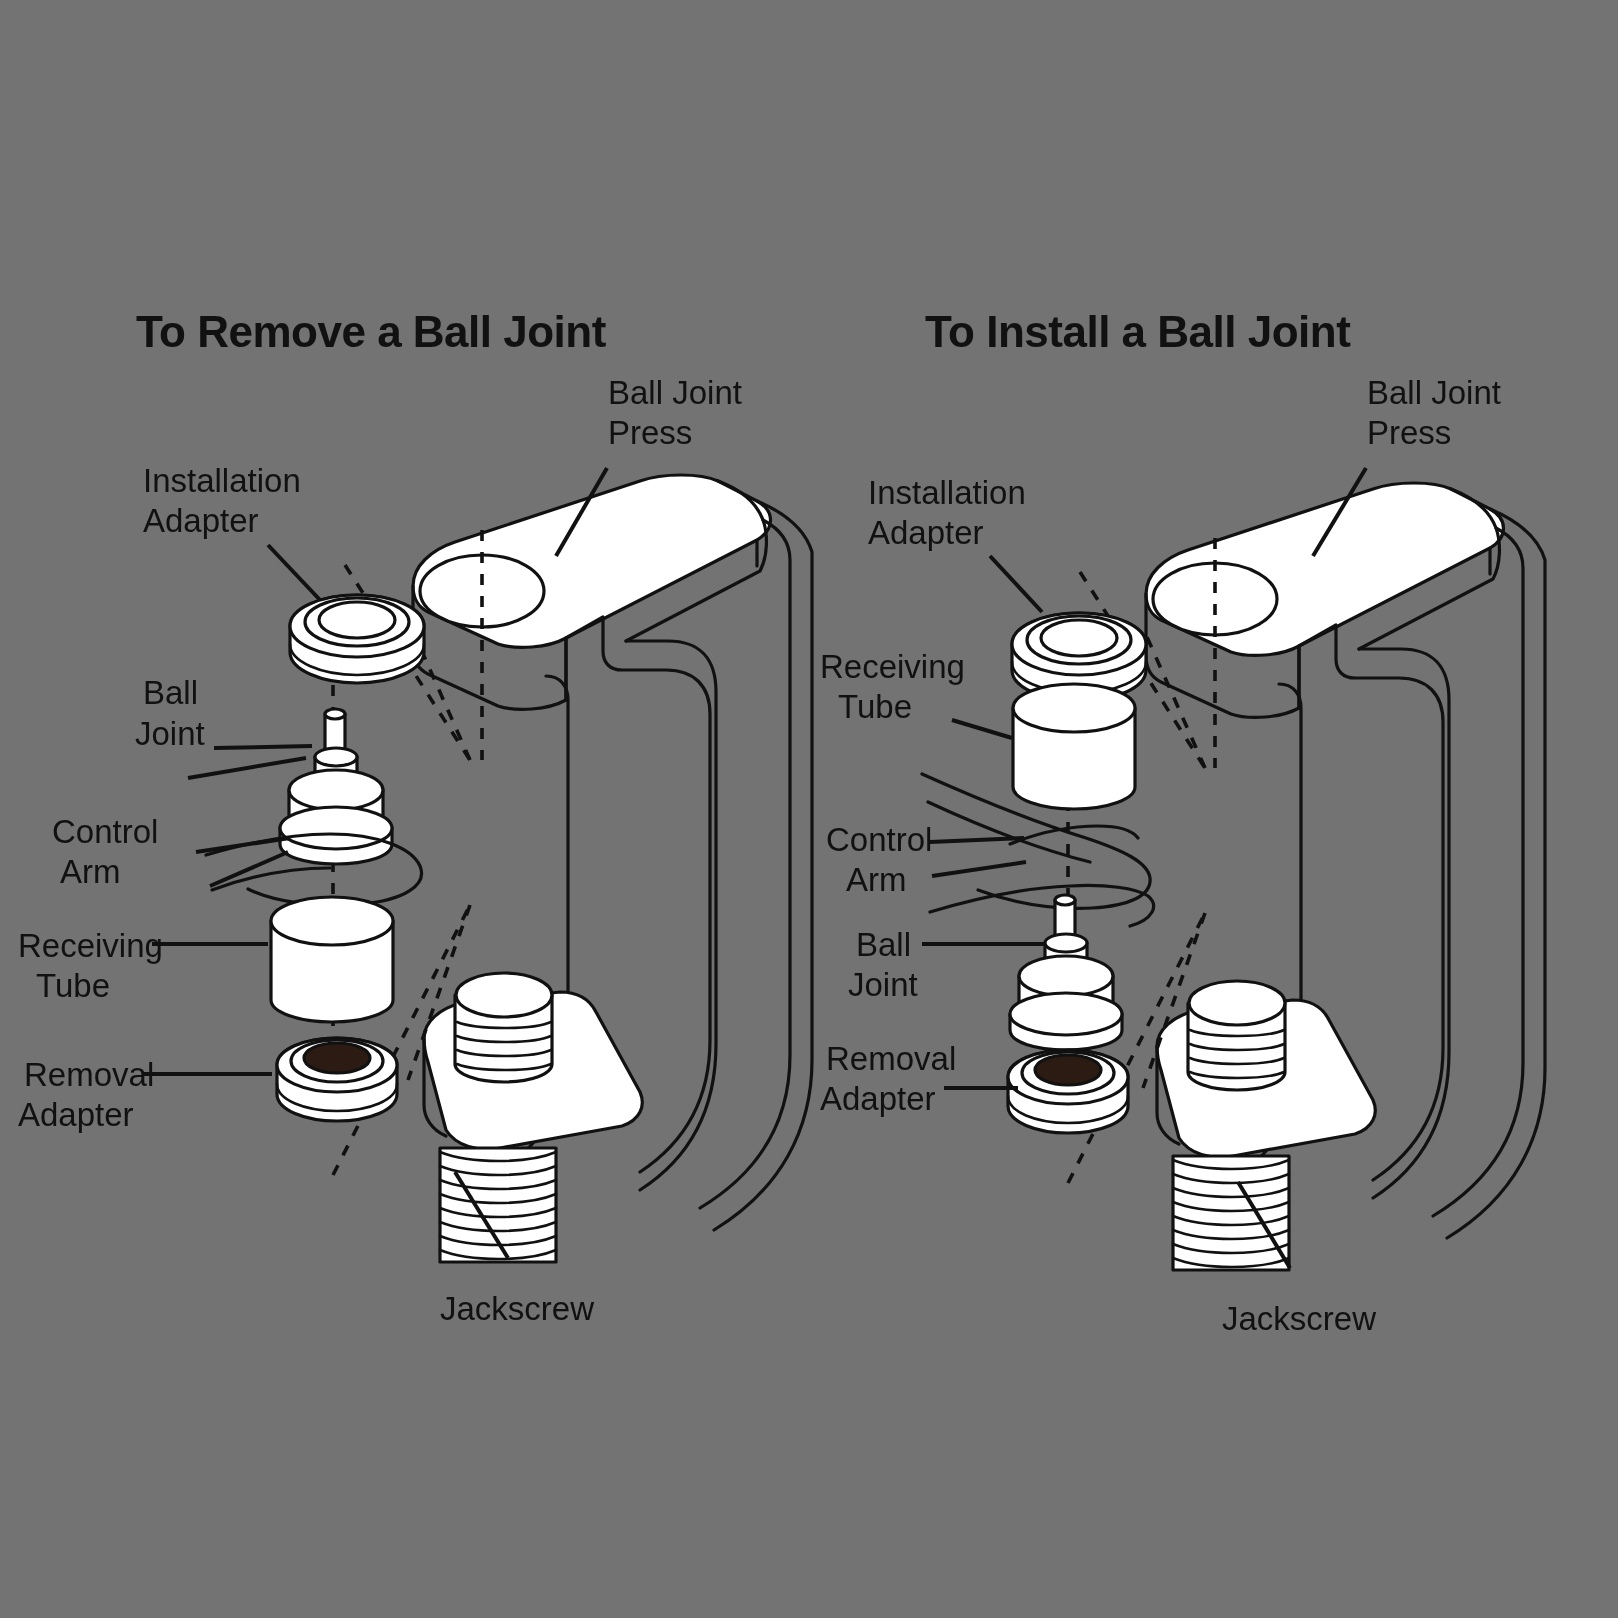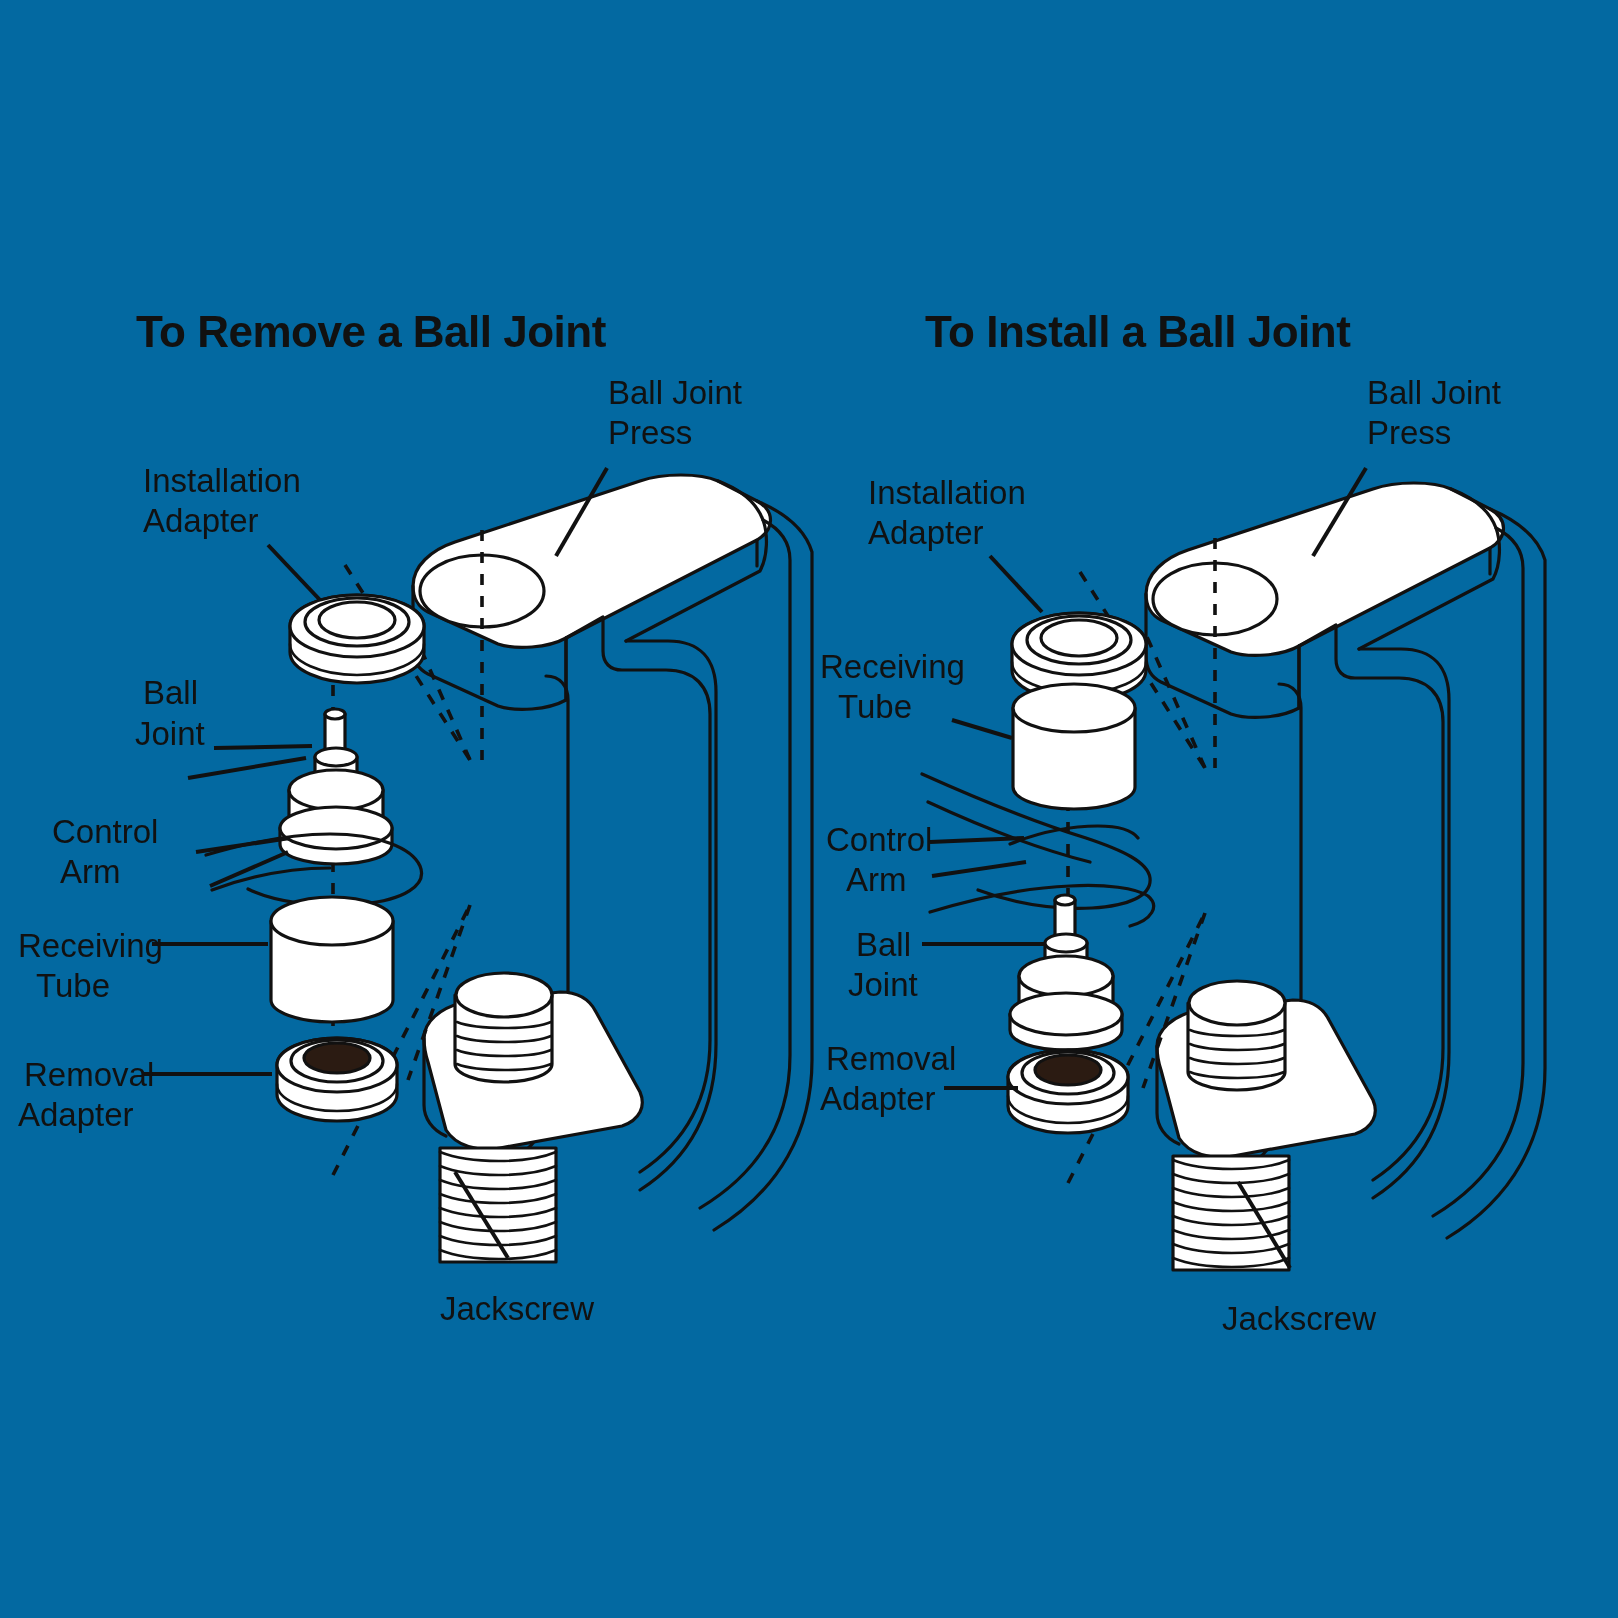--- a/index.html
+++ b/index.html
@@ -11,21 +11,21 @@
     width: 1618px;
     height: 1618px;
     font-family: "Liberation Sans", sans-serif;
     color: #111111;
     overflow: hidden;
   }
   #stage {
     position: relative;
     width: 1618px;
     height: 1618px;
-    background: #0369a1;
+    background: #737373;
   }
   svg.diagram {
     position: absolute;
     top: 0;
     left: 0;
     width: 1618px;
     height: 1618px;
   }
   .panel-title {
     font-weight: bold;

